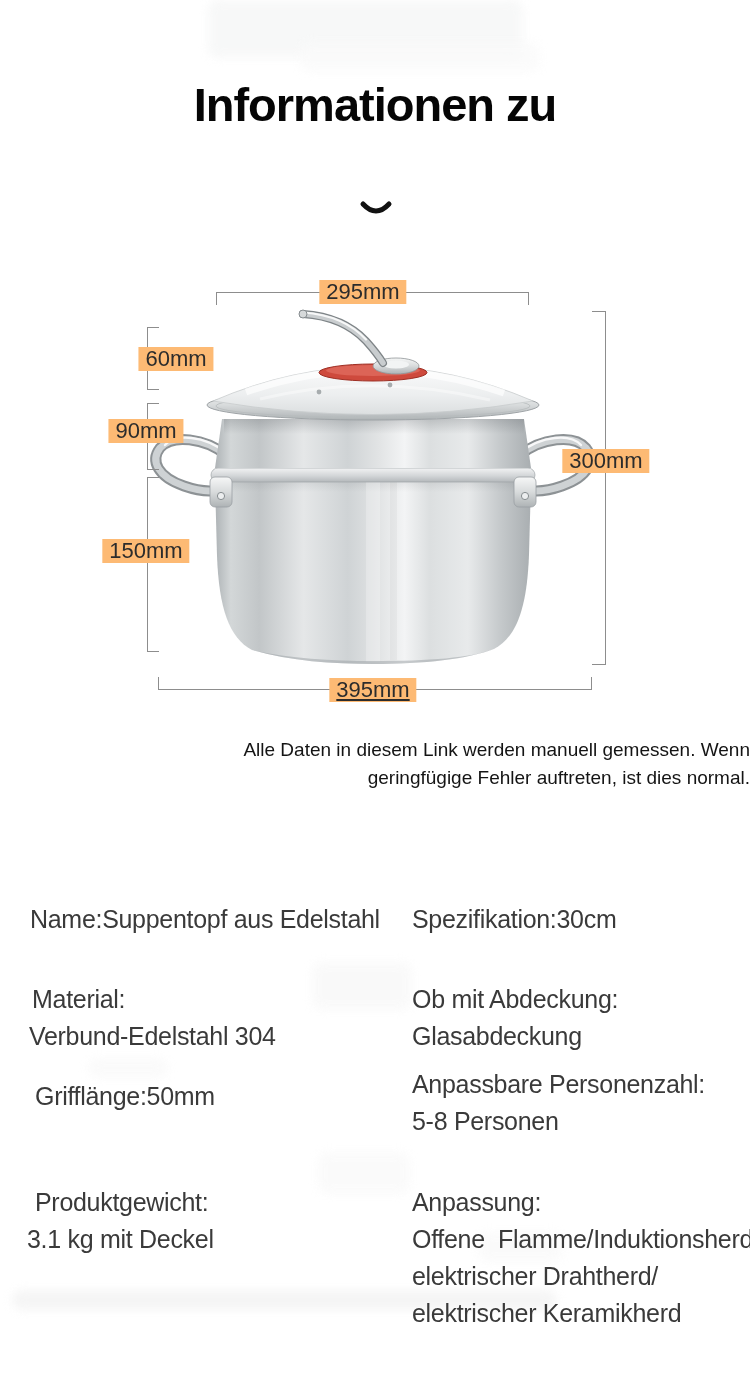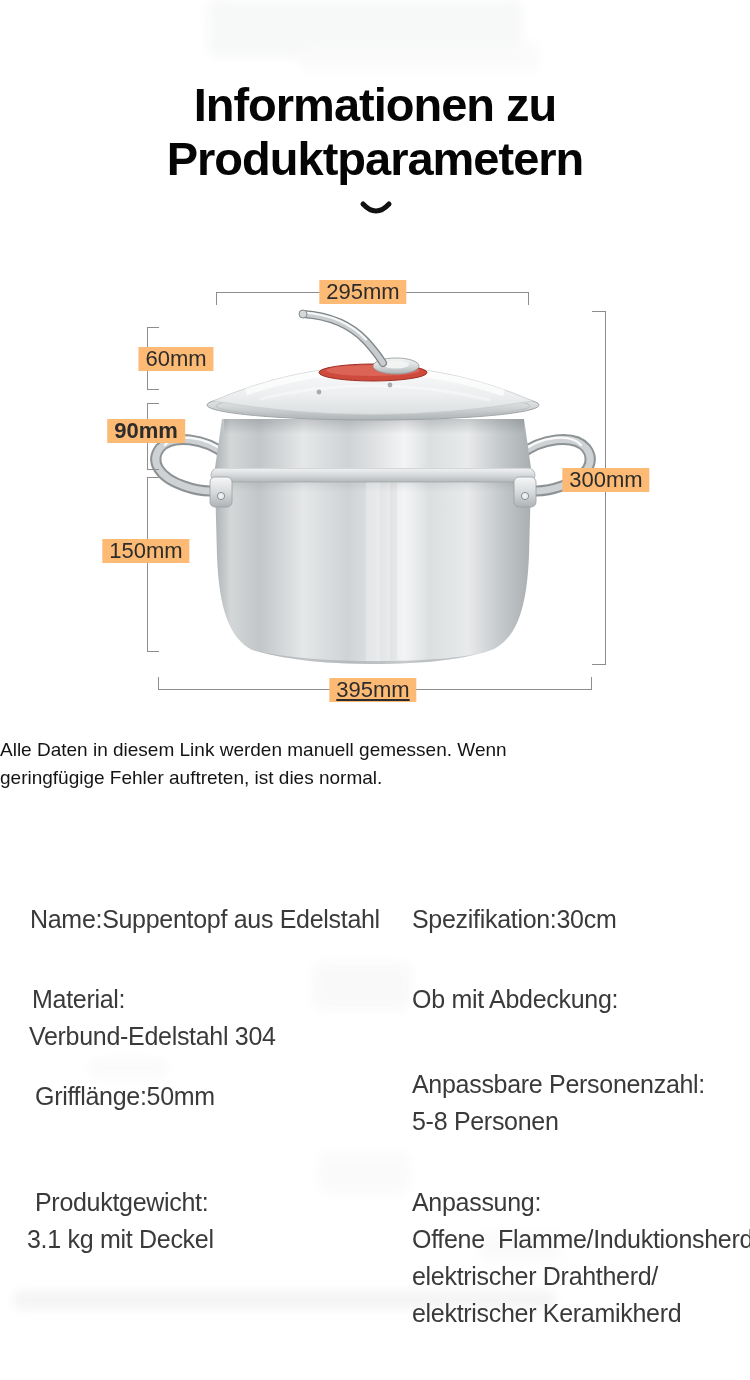--- a/index.html
+++ b/index.html
@@ -18,21 +18,21 @@
   }
   
   .dline{position:absolute;background:#8d8d8d;}
   .dlabel{
     position:absolute;transform:translateX(-50%);
     background:#fdba74;padding:0 7px;
     font-size:22px;color:#2c2c2c;white-space:nowrap;line-height:24px;
   }
   
   .note{
-    left:0;top:736px;width:750px;text-align:left;
+    left:0;top:736px;width:750px;text-align:right;
     font-size:19px;line-height:27.5px;color:#141414;
   }
   
   .spec{
     position:absolute;font-size:25px;color:#3a3a3a;letter-spacing:-0.3px;
     line-height:37px;white-space:nowrap;
   }
   .pre{white-space:pre;}
 </style>
 </head>
@@ -41,21 +41,20 @@
 <div class="blob" style="left:208px;top:0;width:315px;height:58px;"></div>
 <div class="blob" style="left:300px;top:42px;width:240px;height:30px;background:#fafafa;"></div>
 <div class="blob" style="left:312px;top:962px;width:100px;height:48px;background:#f8f8f8;"></div>
 <div class="blob" style="left:88px;top:1058px;width:80px;height:20px;background:#f9f9f9;"></div>
 <div class="blob" style="left:318px;top:1152px;width:92px;height:42px;background:#f9f9f9;"></div>
 <div class="blob" style="left:478px;top:1232px;width:84px;height:30px;background:#f9f9f9;"></div>
 <div class="blob" style="left:12px;top:1290px;width:545px;height:20px;background:#f2f2f2;"></div>
 
 <div class="abs title">
   <div>Informationen zu</div>
-  <div>Produktparametern</div>
 </div>
 
 <svg class="abs" style="left:359px;top:200px;" width="34" height="20" viewBox="0 0 34 20">
   <path d="M4,4 Q17,18 30,4" fill="none" stroke="#111111" stroke-width="5" stroke-linecap="round"></path>
 </svg>
 
 <svg class="abs" style="left:0;top:0;" width="750" height="720" viewBox="0 0 750 720">
   <defs>
     <linearGradient id="gSteel" x1="0" y1="0" x2="1" y2="0">
       <stop offset="0" stop-color="#aeb3b6"></stop>
@@ -157,31 +156,31 @@
 </svg>
 
 <div class="dline" style="left:216px;top:292px;width:313px;height:1px;"></div>
 <div class="dline" style="left:216px;top:292px;width:1px;height:13px;"></div>
 <div class="dline" style="left:528px;top:292px;width:1px;height:13px;"></div>
 <div class="dlabel" style="left:363px;top:280px;">295mm</div>
 
 <div class="dline" style="left:605px;top:311px;width:1px;height:354px;"></div>
 <div class="dline" style="left:592px;top:311px;width:14px;height:1px;"></div>
 <div class="dline" style="left:592px;top:664px;width:14px;height:1px;"></div>
-<div class="dlabel" style="left:606px;top:468px;">300mm</div>
+<div class="dlabel" style="left:606px;top:449px;">300mm</div>
 
 <div class="dline" style="left:147px;top:327px;width:1px;height:63px;"></div>
 <div class="dline" style="left:147px;top:327px;width:12px;height:1px;"></div>
 <div class="dline" style="left:147px;top:389px;width:12px;height:1px;"></div>
 <div class="dlabel" style="left:146px;top:347px;margin-left:30px;">60mm</div>
 
 <div class="dline" style="left:147px;top:403px;width:1px;height:67px;"></div>
 <div class="dline" style="left:147px;top:403px;width:12px;height:1px;"></div>
 <div class="dline" style="left:147px;top:469px;width:12px;height:1px;"></div>
-<div class="dlabel" style="left:146px;top:419px;font-weight:bold;">90mm</div>
+<div class="dlabel" style="left:146px;top:419px;">90mm</div>
 
 <div class="dline" style="left:147px;top:477px;width:1px;height:175px;"></div>
 <div class="dline" style="left:147px;top:477px;width:12px;height:1px;"></div>
 <div class="dline" style="left:147px;top:651px;width:12px;height:1px;"></div>
 <div class="dlabel" style="left:146px;top:539px;">150mm</div>
 
 <div class="dline" style="left:158px;top:689px;width:434px;height:1px;"></div>
 <div class="dline" style="left:158px;top:677px;width:1px;height:13px;"></div>
 <div class="dline" style="left:591px;top:677px;width:1px;height:13px;"></div>
 <div class="dlabel" style="left:373px;top:678px;text-decoration:underline;">395mm</div>
@@ -193,20 +192,21 @@
 
 <div class="spec" style="left:30px;top:901px;">Name:Suppentopf aus Edelstahl</div>
 <div class="spec" style="left:412px;top:901px;">Spezifikation:30cm</div>
 
 <div class="spec" style="left:32px;top:981px;">
   <div>Material:</div>
   <div style="margin-left:-3px;">Verbund-Edelstahl 304</div>
 </div>
 <div class="spec" style="left:412px;top:981px;">
   <div>Ob mit Abdeckung:</div>
+  <div>Glasabdeckung</div>
 </div>
 
 <div class="spec" style="left:35px;top:1066px;margin-top:12px;">Grifflänge:50mm</div>
 <div class="spec" style="left:412px;top:1066px;">
   <div>Anpassbare Personenzahl:</div>
   <div>5-8 Personen</div>
 </div>
 
 <div class="spec" style="left:35px;top:1184px;">
   <div>Produktgewicht:</div>

